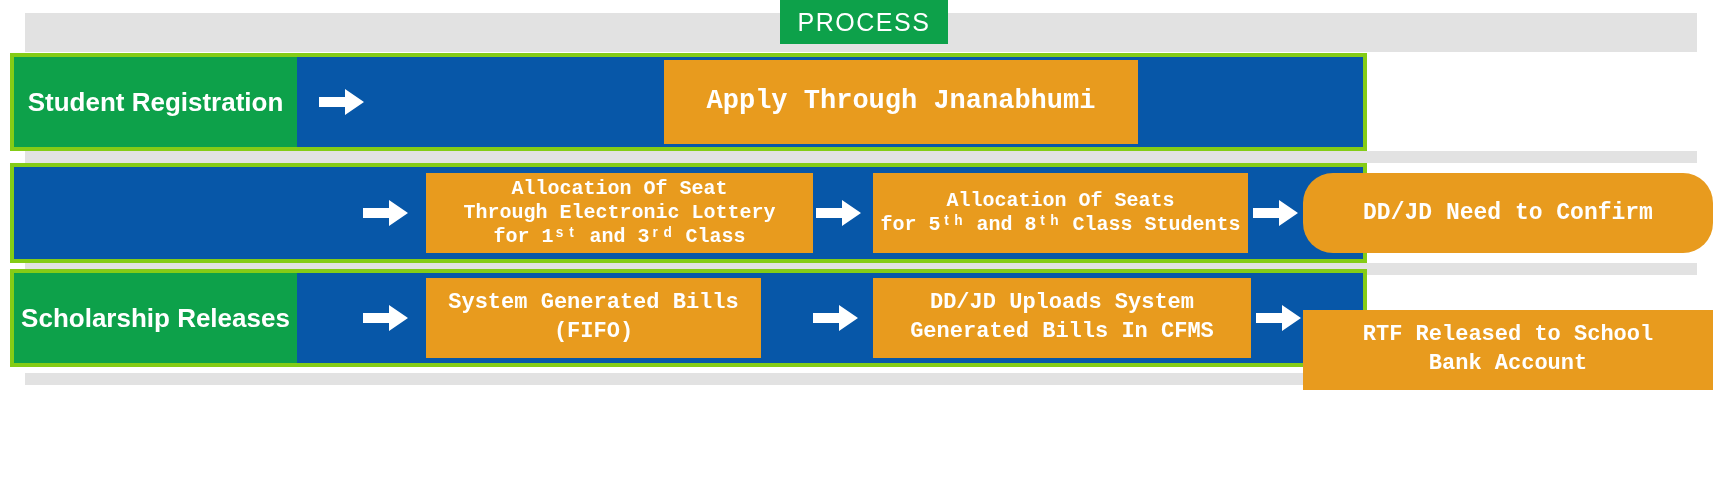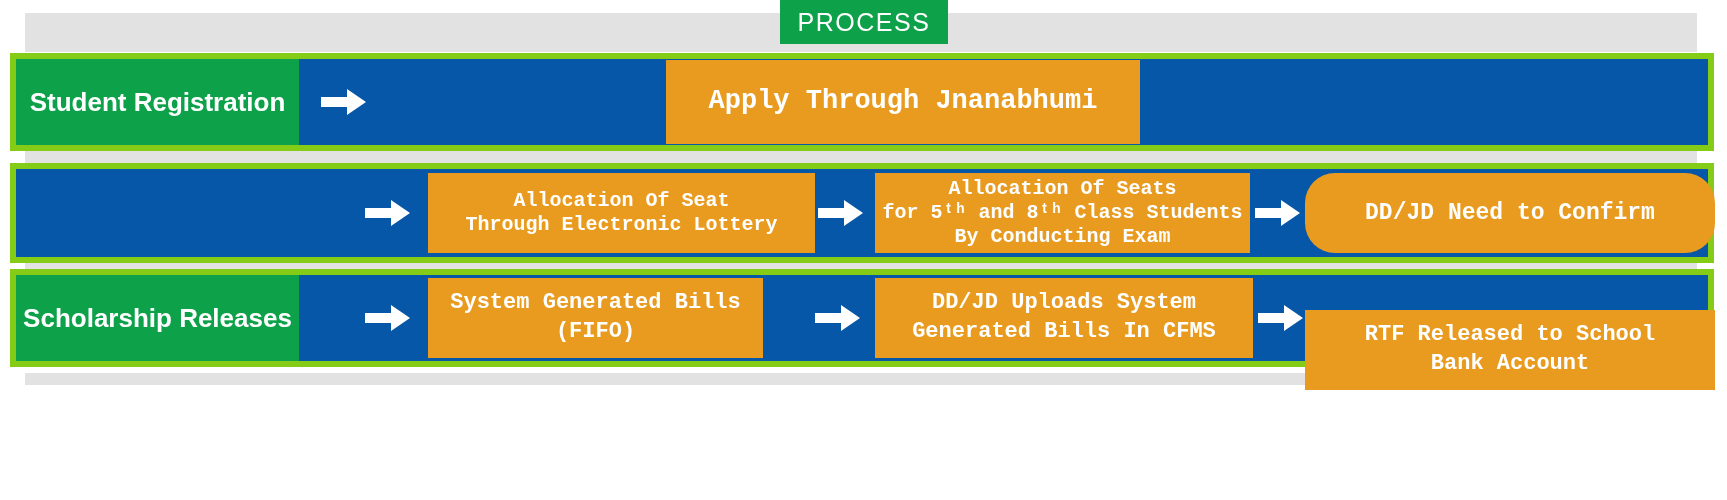--- a/index.html
+++ b/index.html
@@ -9,22 +9,22 @@
   }
   .top-gray,.gray-bar{position:absolute;left:25px;width:1672px;background:#E2E2E2;}
   .top-gray{top:13px;height:39px;}
   .gray-bar{height:12px;}
   .badge{
     position:absolute;left:780px;top:0;width:168px;height:44px;background:#0DA14A;
     color:#fff;display:flex;align-items:center;justify-content:center;
     font-weight:normal;font-size:25px;letter-spacing:1.5px;z-index:3;
   }
   .row{
-    position:absolute;left:10px;width:1704px;background:#0757A8;
-    border:6px solid #84cc16;box-sizing:border-box;z-index:2;
+    position:absolute;left:10px;width:1357px;background:#0757A8;
+    border:4px solid #84cc16;box-sizing:border-box;z-index:2;
   }
   .label{
     position:absolute;left:0;top:0;bottom:0;width:283px;background:#0DA14A;
     display:flex;align-items:center;justify-content:center;
     color:#fff;font-weight:bold;font-size:26px;white-space:nowrap;
   }
   .arrow{position:absolute;top:50%;transform:translateY(-50%);width:46px;height:28px;line-height:0;}
   .box{
     position:absolute;top:50%;transform:translateY(-50%);background:#E89B1E;
     color:#fff;font-weight:bold;display:flex;flex-direction:column;
@@ -67,30 +67,30 @@
 
   <div class="row" style="top:163px;height:100px;">
     <span class="arrow" style="left:349px;">
       <svg viewBox="0 0 46 28" width="46" height="28">
           <path d="M0 9 H26 V1 L45 14 L26 27 V19 H0 Z" fill="#ffffff"></path>
         </svg>
     </span>
     <div class="box f20" style="left:412px;width:387px;height:80px;">
       <div class="line">Allocation Of Seat</div>
       <div class="line">Through Electronic Lottery</div>
+      <div class="line">for 1ˢᵗ and 3ʳᵈ Class</div>
     </div>
     <span class="arrow" style="left:802px;">
       <svg viewBox="0 0 46 28" width="46" height="28">
           <path d="M0 9 H26 V1 L45 14 L26 27 V19 H0 Z" fill="#ffffff"></path>
         </svg>
     </span>
     <div class="box f20" style="left:859px;width:375px;height:80px;">
       <div class="line">Allocation Of Seats</div>
       <div class="line">for 5ᵗʰ and 8ᵗʰ Class Students</div>
-      <div class="line">By Conducting Exam</div>
     </div>
     <span class="arrow" style="left:1239px;">
       <svg viewBox="0 0 46 28" width="46" height="28">
           <path d="M0 9 H26 V1 L45 14 L26 27 V19 H0 Z" fill="#ffffff"></path>
         </svg>
     </span>
     <div class="box f23" style="left:1289px;width:410px;height:80px;">
       <div class="line">DD/JD Need to Confirm</div>
     </div>
   </div>

